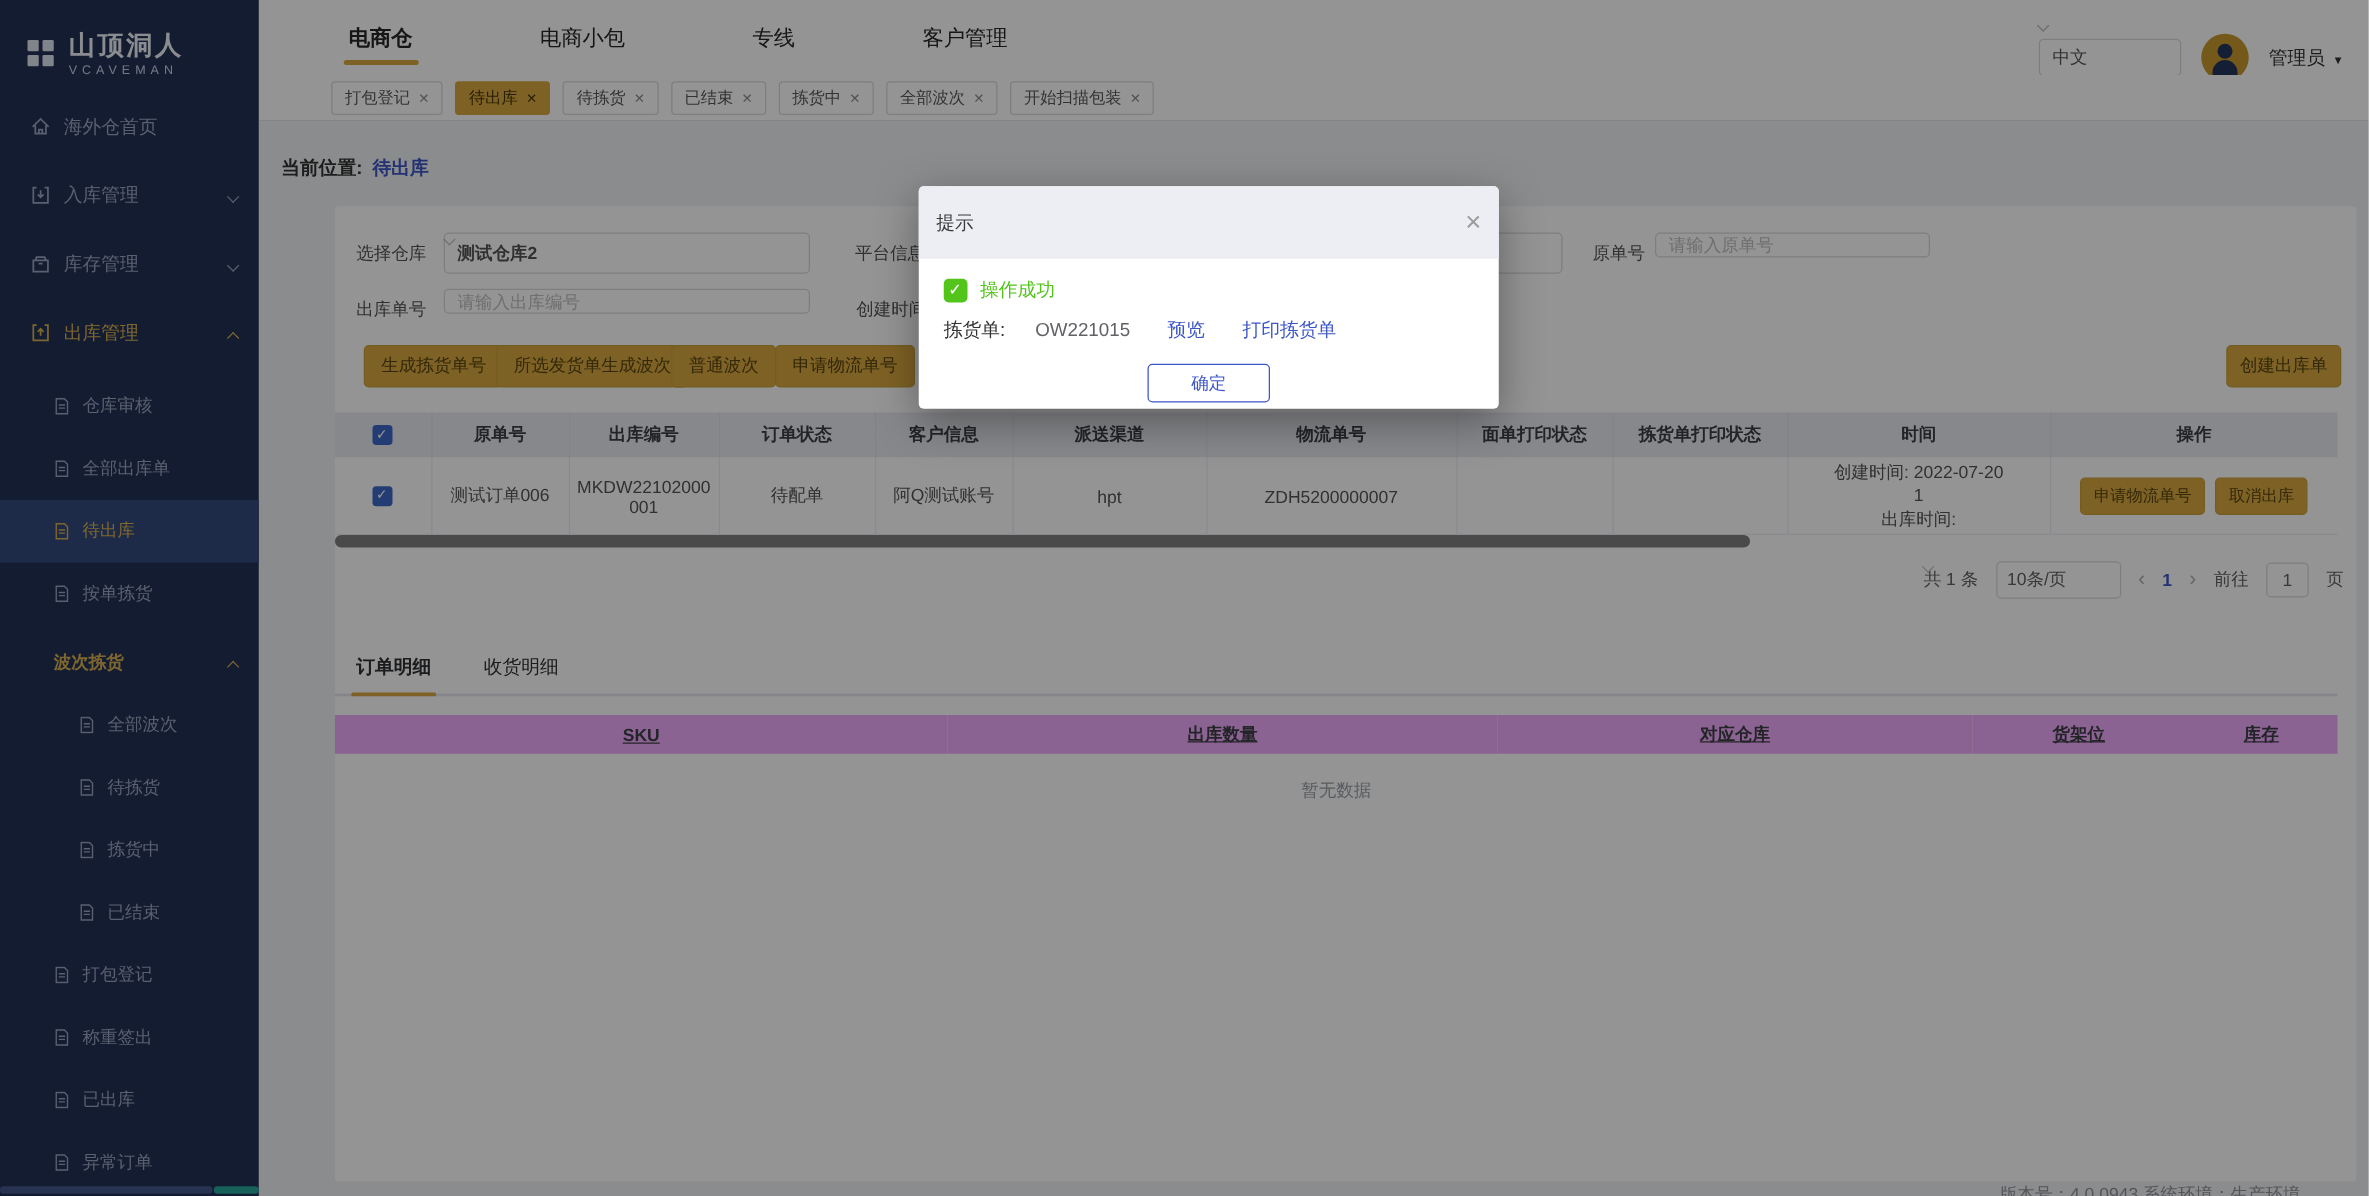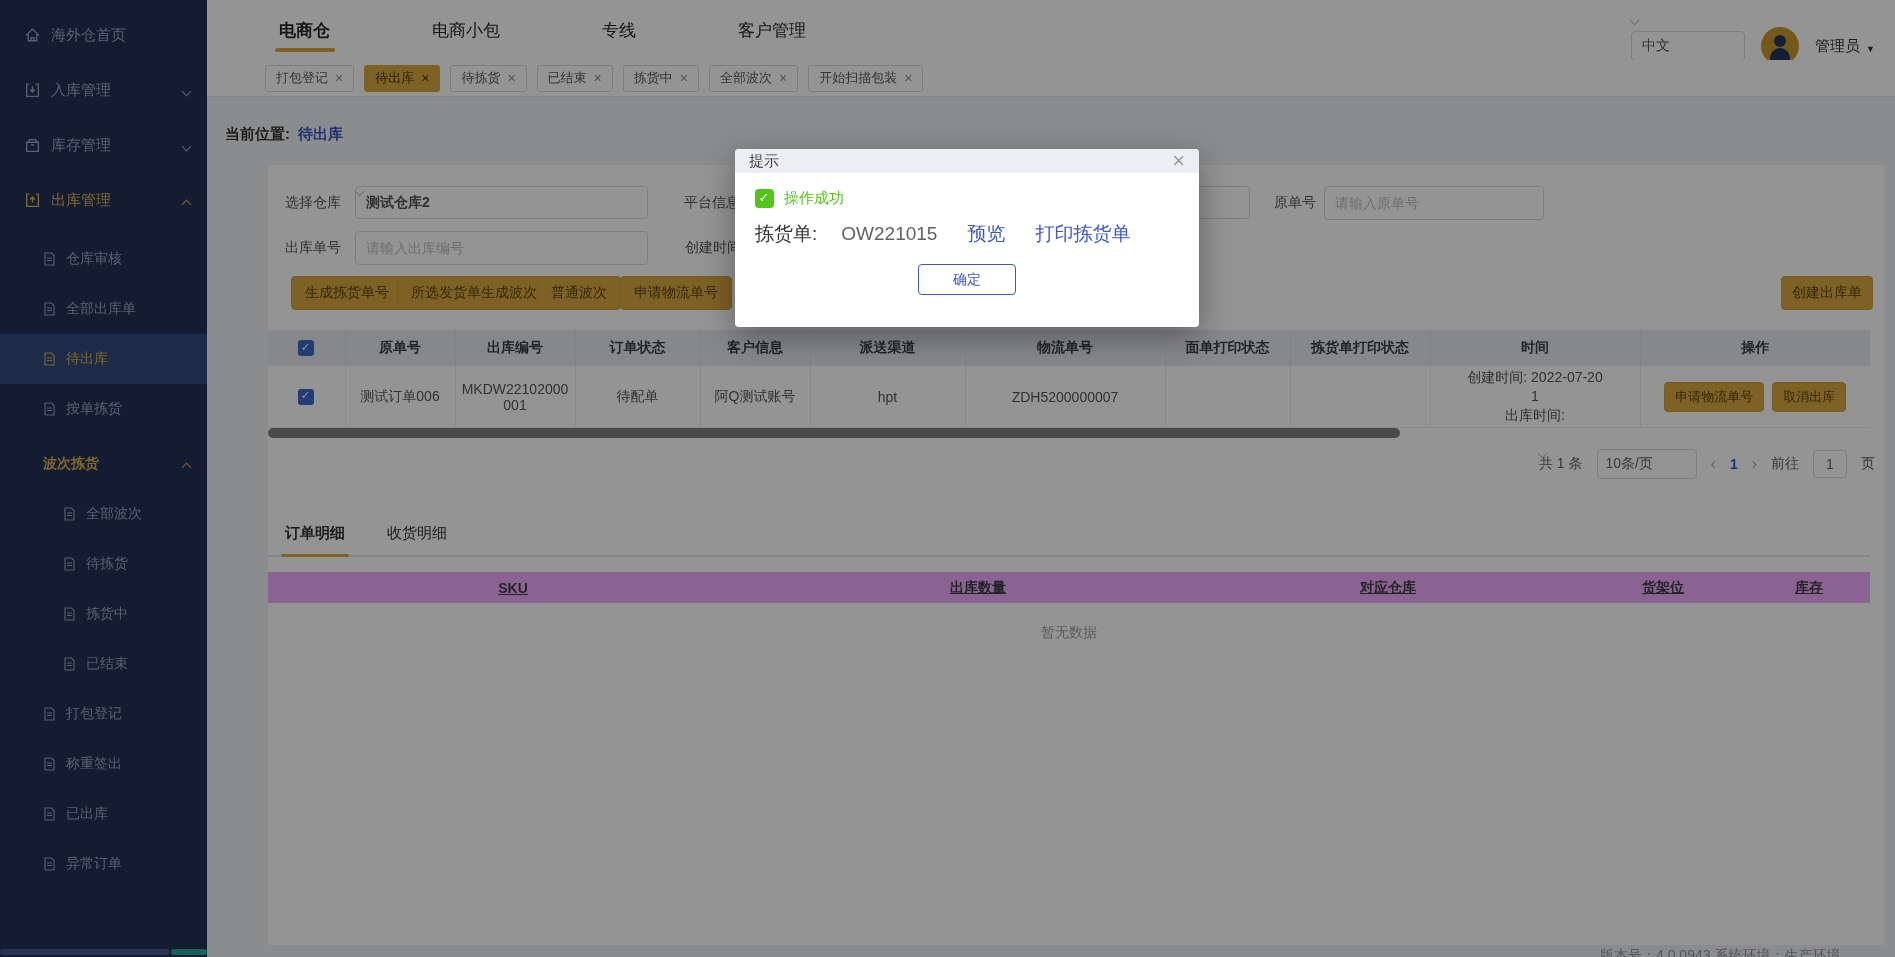--- a/index.html
+++ b/index.html
@@ -54,21 +54,21 @@
   
   .content { position:absolute; left:207px; top:97px; width:1688px; height:860px; background:#f0f2f5; }
   .crumb { position:absolute; left:18px; top:28px; font-size:15px; color:#333; font-weight:bold; }
   .crumb .cur { color:#3d56c6; margin-left:8px; }
   .card { position:absolute; left:61px; top:68px; width:1617px; height:780px; background:#fff; border-radius:3px; }
 
   .f-label { position:absolute; font-size:14px; color:#555; line-height:32px; }
   .f-box { position:absolute; height:33px; border:1px solid #d9d9d9; border-radius:4px; background:#fff; display:flex; align-items:center; justify-content:space-between; padding:0 10px; color:#555; cursor:pointer; }
   .f-box .ph { color:#bfbfbf; }
   .f-box .chev { position:static; color:#c0c0c0; }
-  input.f-input { position:absolute; height:34px; border:1px solid #d9d9d9; border-radius:4px; padding:0 10px; font-size:14px; color:#555; font-family:inherit; outline:none; }
+  input.f-input { position:absolute; height:20px; border:1px solid #d9d9d9; border-radius:4px; padding:0 10px; font-size:14px; color:#555; font-family:inherit; outline:none; }
   input.f-input::placeholder { color:#bfbfbf; }
 
   .btn-gold { position:absolute; height:34px; background:#d9a83f; border:1px solid #caa13c; border-radius:4px; color:#594510; font-size:14px; padding:0 13px; cursor:pointer; font-family:inherit; }
   .btn-gold.sm { height:30px; font-size:13px; padding:0 10px; position:static; }
 
   
   .tbl { position:absolute; left:0; top:165px; width:1602px; border-collapse:collapse; table-layout:fixed; }
   .tbl th { height:36px; background:#e9ebf0; font-size:14px; color:#3c3f45; font-weight:bold; border-right:1px solid #dfe2e8; }
   .tbl th:last-child { border-right:none; }
   .tbl td { height:61px; text-align:center; font-size:14px; color:#555; border-right:1px solid #ebeef5; border-bottom:1px solid #ebeef5; word-break:break-all; padding:2px 6px; background:#fff; }
@@ -96,41 +96,53 @@
   .dtab.active::after { content:""; position:absolute; left:-4px; right:-4px; bottom:-2px; height:3px; background:#d9a83f; border-radius:2px; }
   .tbl2 { position:absolute; left:0; top:407px; width:1602px; border-collapse:collapse; table-layout:fixed; }
   .tbl2 th { height:31px; background:#f0abfc; font-size:14px; color:#3c3f45; font-weight:bold;text-decoration:underline; }
   .empty { position:absolute; left:0; top:407px; width:1602px; text-align:center; padding-top:52px; color:#9aa0a8; font-size:14px; }
 
   .footer-note { position:absolute; left:1600px; top:947px; font-size:14px; color:#8f9398; white-space:nowrap; z-index:5; }
 
   
   .dim { position:absolute; inset:0; background:rgba(0,0,0,0.42); z-index:90; }
   .modal { position:absolute; left:735px; top:149px; width:464px; height:178px; background:#fff; border-radius:4px; box-shadow:0 10px 34px rgba(0,0,0,0.35); z-index:100; }
-  .modal-head { height:24px; background:#eceef4; border-radius:4px 4px 0 0; display:flex; align-items:center; justify-content:space-between; padding:0 14px; }
+  .modal-head { height:58px; background:#eceef4; border-radius:4px 4px 0 0; display:flex; align-items:center; justify-content:space-between; padding:0 14px; }
   .modal-title { font-size:15px; color:#3a3a3a; }
   .modal-close { background:none; border:none; font-size:19px; color:#9b9b9b; cursor:pointer; line-height:1; font-family:inherit; }
   .modal-close::before { content:"×"; font-size:22px; }
   .modal-body { padding:16px 20px 0 20px; }
   .status-row { display:flex; align-items:flex-start; gap:10px; }
   .check-badge { width:19px; height:19px; background:#52c41a; border-radius:4px; position:relative; }
   .check-badge::after { content:"✓"; position:absolute; left:3.5px; top:1px; color:#fff; font-size:13px; }
   .status-text { color:#52c41a; font-size:15px; }
-  .field-row { margin-top:13px; display:flex; align-items:center; font-size:19px; color:#333; }
+  .field-row { margin-top:13px; display:flex; align-items:center; font-size:15px; color:#333; }
   .field-value { color:#606266; margin-left:24px; }
   .link { color:#3d56c6; margin-left:30px; cursor:pointer; text-decoration:none; }
   .confirm-row { margin-top:17px; text-align:center; }
   .btn-confirm { width:98px; height:31px; background:#fff; border:1px solid #3d56c6; color:#3d56c6; font-size:14px; border-radius:4px; cursor:pointer; font-family:inherit; }
 
   .doc-ic { width:13px; height:14px; }
 </style>
 </head>
 <body>
 
 <aside class="sidebar">
+  <div class="logo">
+    <span class="grid-icon">
+        <i></i>
+        <i></i>
+        <i></i>
+        <i></i>
+      </span>
+    <span class="logo-text">
+      <div class="logo-name">山顶洞人</div>
+      <div class="logo-sub">VCAVEMAN</div>
+    </span>
+  </div>
   <nav class="menu">
     <div class="s-item">
       <svg class="mi" width="17" height="17" viewBox="0 0 16 16" fill="none" stroke="currentColor" stroke-width="1.3">
           <path d="M2 8 L8 2 L14 8 M4 7 v6 h8 v-6 M6.7 13 v-3 h2.6 v3"></path>
         </svg>
       <span>海外仓首页</span>
     </div>
     <div class="s-item">
       <svg width="17" height="17" viewBox="0 0 16 16" fill="none" stroke="currentColor" stroke-width="1.3">
           <path d="M5 2 H2.5 V13.5 H13.5 V2 H11 M8 4 v5 M5.8 7 L8 9.3 L10.2 7"></path>

